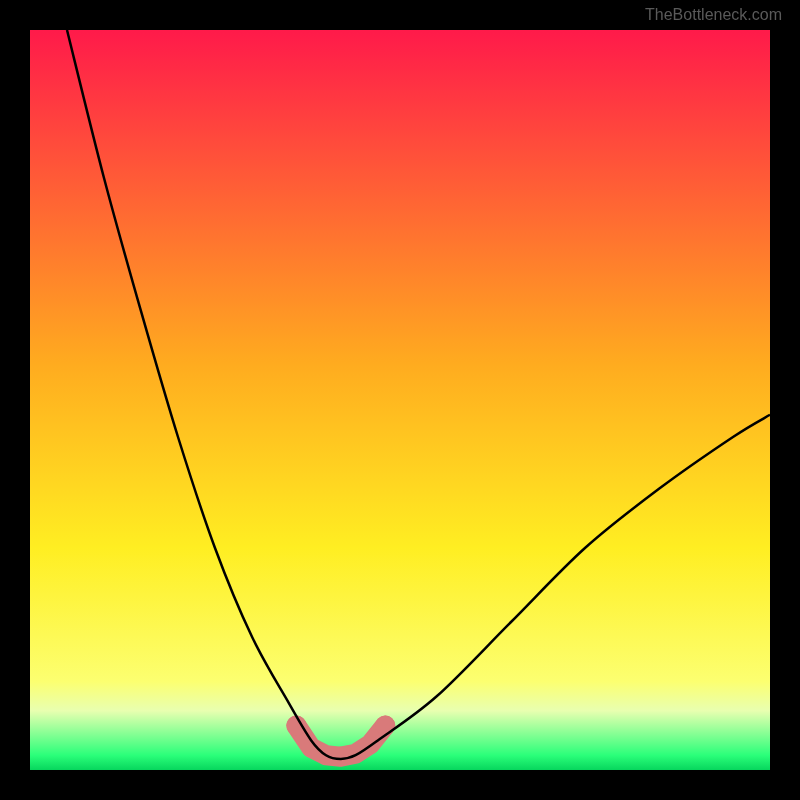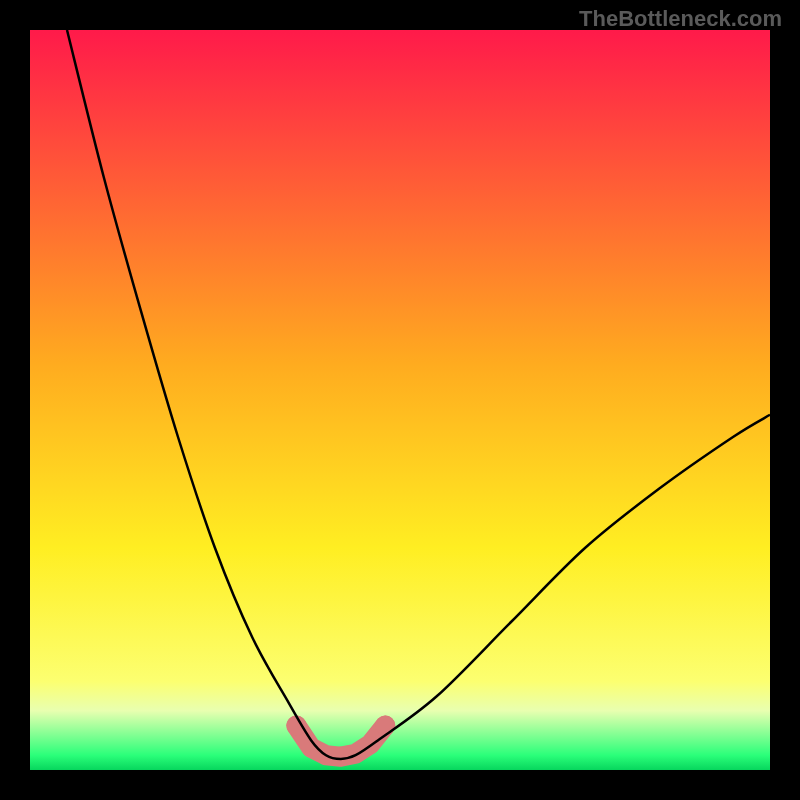--- a/index.html
+++ b/index.html
@@ -15,22 +15,22 @@
     position: relative;
     width: 800px;
     height: 800px;
     background: #000;
   }
   .watermark {
     position: absolute;
     top: 6px;
     right: 18px;
     color: #5a5a5a;
-    font-size: 22px;
-    font-weight: 700;
+    font-size: 16px;
+    font-weight: 400;
     z-index: 10;
   }
   svg {
     display: block;
     position: absolute;
     top: 0;
     left: 0;
   }
 </style>
 </head>

